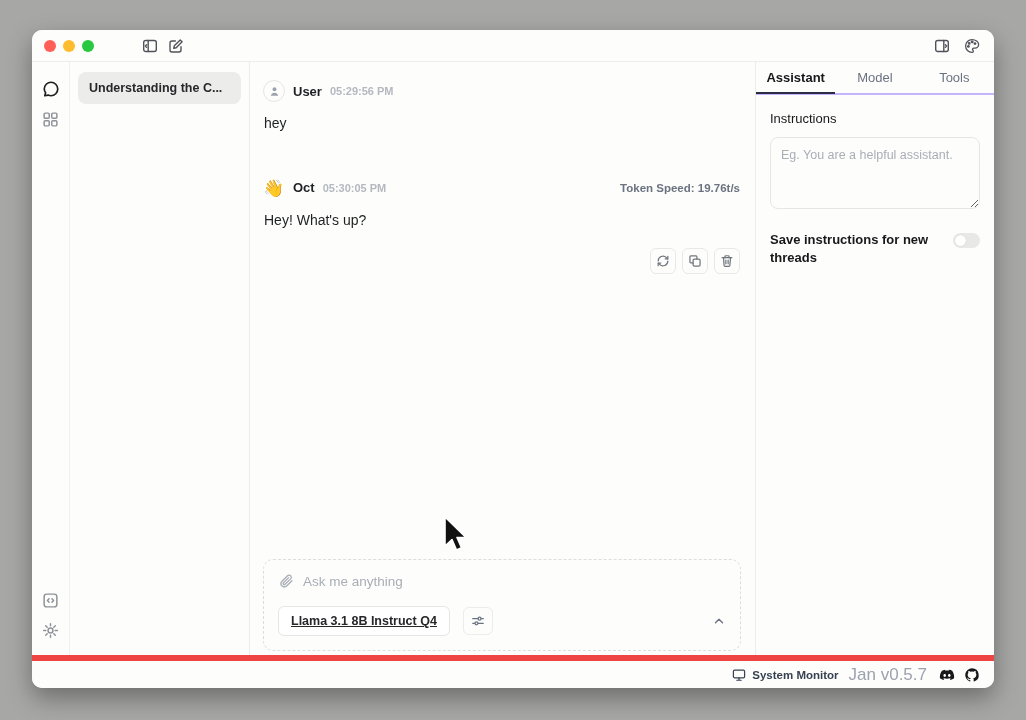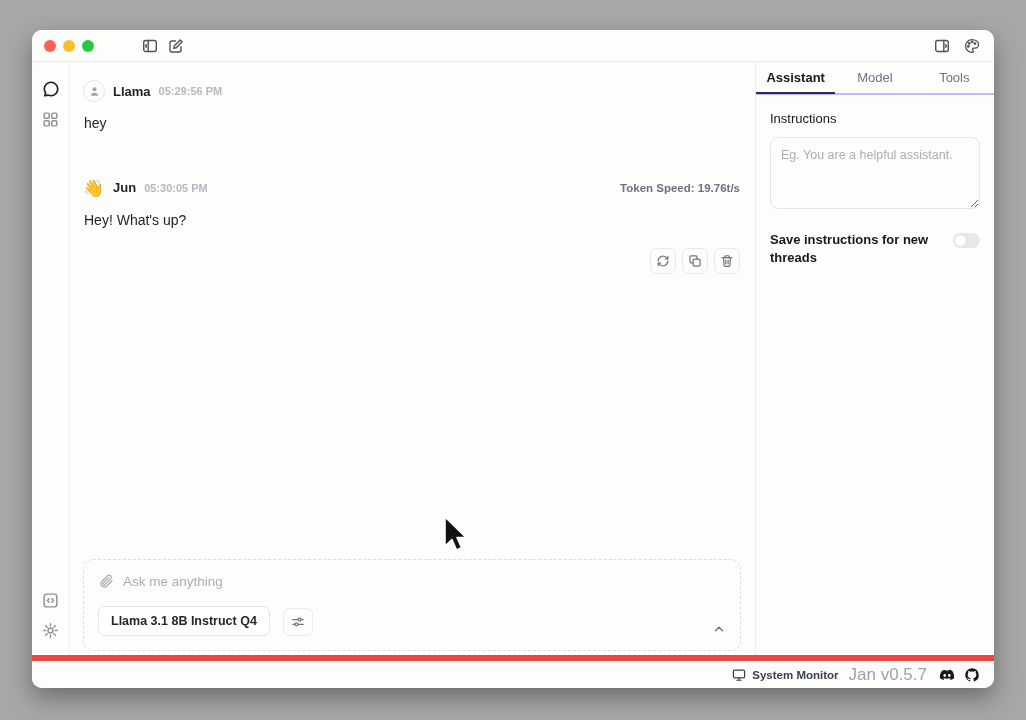--- a/index.html
+++ b/index.html
@@ -77,21 +77,21 @@
     margin:0 14px 4px 13px; flex:0 0 auto;
     border:1.5px dashed #dddddb; border-radius:10px;
     padding:13px 14px 14px;
   }
   .input-row { display:flex; align-items:center; gap:9px; color:#a9aeb6; }
   .ask-input {
     border:none; outline:none; background:transparent; flex:1;
     font-size:13.5px; font-family:inherit; color:#27272a;
   }
   .ask-input::placeholder { color:#a9aeb6; }
-  .model-row { display:flex; align-items:flex-end; margin-top:17px; gap:13px; }
+  .model-row { display:flex; align-items:center; margin-top:17px; gap:13px;text-decoration:underline; }
   .model-btn {
     border:1px solid #e6e6e4; border-radius:6px; background:#fff;
     padding:7px 12px; font-size:12.5px; font-weight:700; color:#27272a;
     font-family:inherit; cursor:pointer;
   }
   .model-settings-btn {
     width:30px; height:28px; border:1px solid #eceoea; border:1px solid #ececea;
     border-radius:6px; background:#fdfdfc;
     display:flex; align-items:center; justify-content:center; color:#6b7280; cursor:pointer;
   }
@@ -212,42 +212,45 @@
         </svg>
       </div>
       <div class="icon-btn muted">
         <svg width="17" height="17" viewBox="0 0 16 16" fill="none" stroke="currentColor" stroke-width="1.4" stroke-linecap="round" stroke-linejoin="round">
           <circle cx="8" cy="8" r="2.3"></circle>
           <path d="M8 1.6v2M8 12.4v2M1.6 8h2M12.4 8h2M3.5 3.5l1.4 1.4M11.1 11.1l1.4 1.4M12.5 3.5l-1.4 1.4M4.9 11.1l-1.4 1.4"></path>
         </svg>
       </div>
     </div>
 
+    <div class="threads">
+      <div class="thread-item">Understanding the C...</div>
+    </div>
 
     <div class="chat">
       <div class="messages">
 
         <div class="msg">
           <div class="msg-header">
             <div class="avatar-circle">
               <svg width="13" height="13" viewBox="0 0 16 16" fill="currentColor">
                 <circle cx="8" cy="5.2" r="2.4"></circle>
                 <path d="M3.4 13.2c.6-2.4 2.4-3.7 4.6-3.7s4 1.3 4.6 3.7z"></path>
               </svg>
             </div>
-            <span class="msg-author">Llama</span>
+            <span class="msg-author">User</span>
             <span class="msg-time">05:29:56 PM</span>
           </div>
           <div class="msg-body">hey</div>
         </div>
 
         <div class="msg">
           <div class="msg-header">
             <div class="avatar-emoji">👋</div>
-            <span class="msg-author">Jun</span>
+            <span class="msg-author">Oct</span>
             <span class="msg-time">05:30:05 PM</span>
             <span class="msg-token">Token Speed: 19.76t/s</span>
           </div>
           <div class="msg-body">Hey! What's up?</div>
           <div class="msg-actions">
             <div class="action-btn">
               <svg width="14" height="14" viewBox="0 0 16 16" fill="none" stroke="currentColor" stroke-width="1.4" stroke-linecap="round" stroke-linejoin="round">
                 <path d="M13.5 8a5.5 5.5 0 0 1-9.4 3.9L2.6 10.4"></path>
                   <path d="M2.5 13.3v-2.9h2.9"></path>
                 <path d="M2.5 8a5.5 5.5 0 0 1 9.4-3.9l1.5 1.5"></path>

